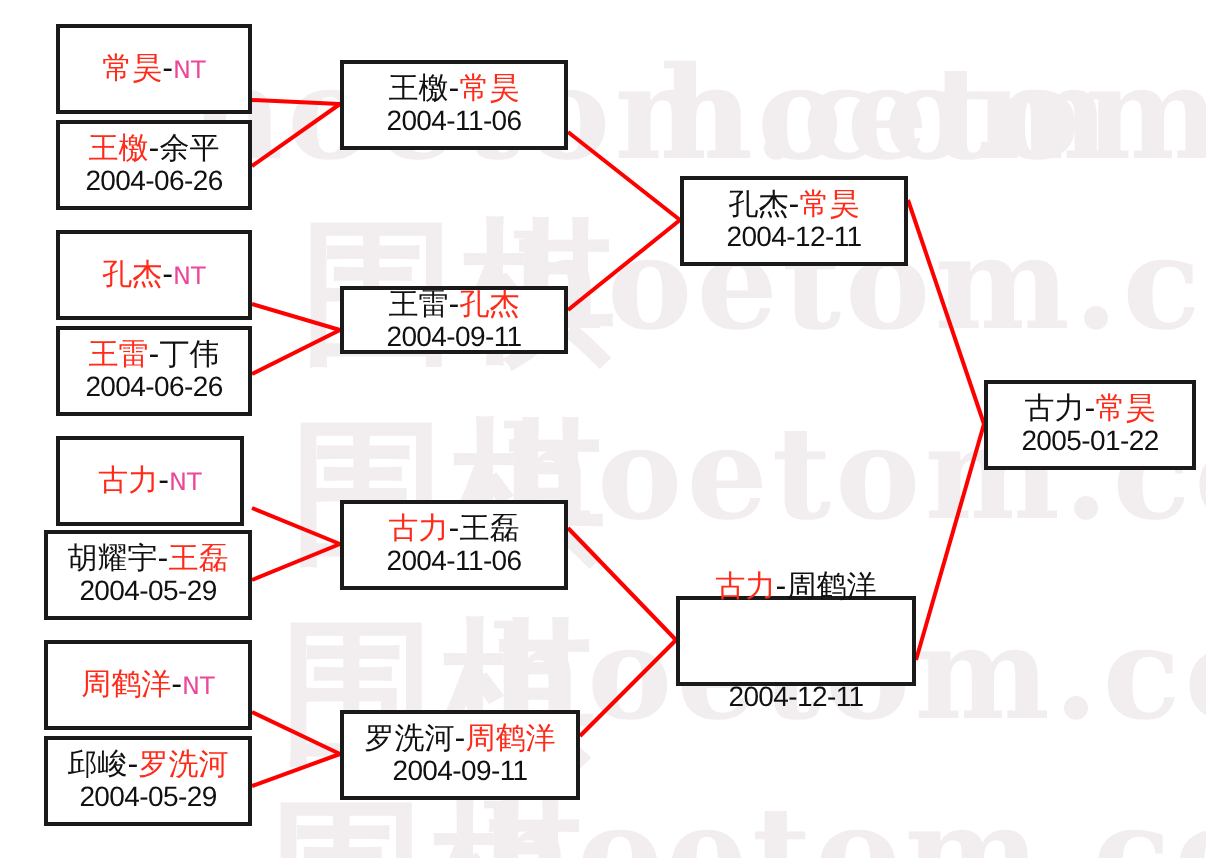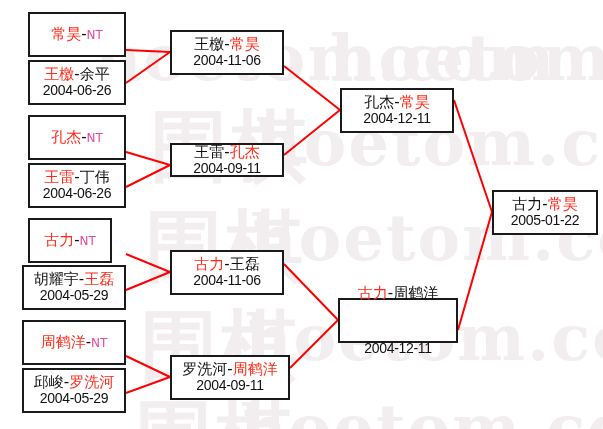--- a/index.html
+++ b/index.html
@@ -120,21 +120,21 @@
         <div class="match"><span class="p-red">王檄</span><span class="sep">-</span><span class="p-black">余平</span></div>
         <div class="date">2004-06-26</div>
       </div>
       <div class="node" style="left: 28px; top: 115px; width: 98px; height: 45px; border-color: rgb(26, 26, 26);">
         <div class="match"><span class="p-red">孔杰</span><span class="sep">-</span><span class="p-black nt">NT</span></div>
       </div>
       <div class="node" style="left: 28px; top: 163px; width: 98px; height: 45px; border-color: rgb(26, 26, 26);">
         <div class="match"><span class="p-red">王雷</span><span class="sep">-</span><span class="p-black">丁伟</span></div>
         <div class="date">2004-06-26</div>
       </div>
-      <div class="node" style="left: 28px; top: 218px; width: 84px; height: 45px; border-color: rgb(26, 26, 26);">
+      <div class="node" style="left: 28px; top: 218px; width: 94px; height: 45px; border-color: rgb(26, 26, 26);">
         <div class="match"><span class="p-red">古力</span><span class="sep">-</span><span class="p-black nt">NT</span></div>
       </div>
       <div class="node" style="left: 22px; top: 265px; width: 104px; height: 45px; border-color: rgb(26, 26, 26);">
         <div class="match"><span class="p-black">胡耀宇</span><span class="sep">-</span><span class="p-red">王磊</span></div>
         <div class="date">2004-05-29</div>
       </div>
       <div class="node" style="left: 22px; top: 320px; width: 104px; height: 45px; border-color: rgb(26, 26, 26);">
         <div class="match"><span class="p-red">周鹤洋</span><span class="sep">-</span><span class="p-black nt">NT</span></div>
       </div>
       <div class="node" style="left: 22px; top: 368px; width: 104px; height: 45px; border-color: rgb(26, 26, 26);">

